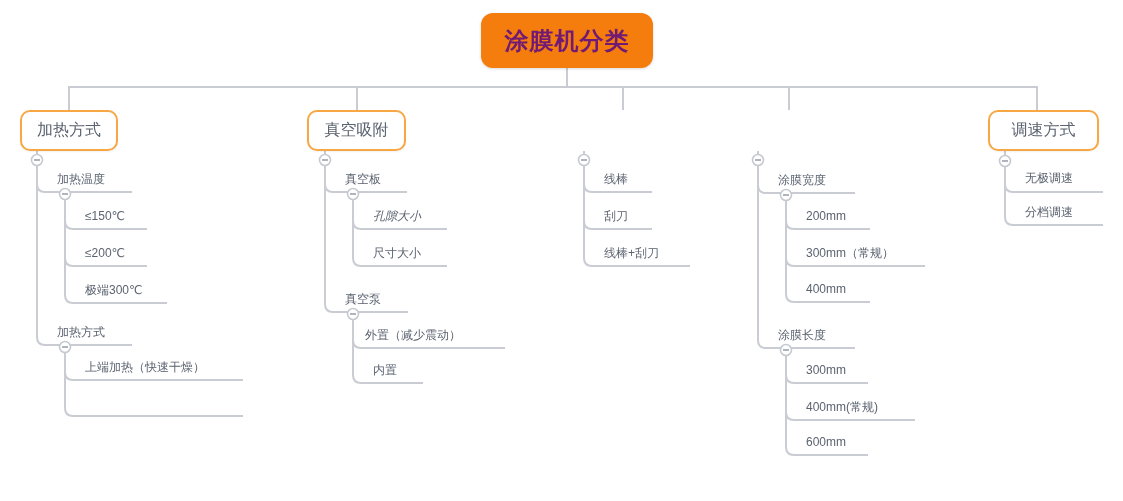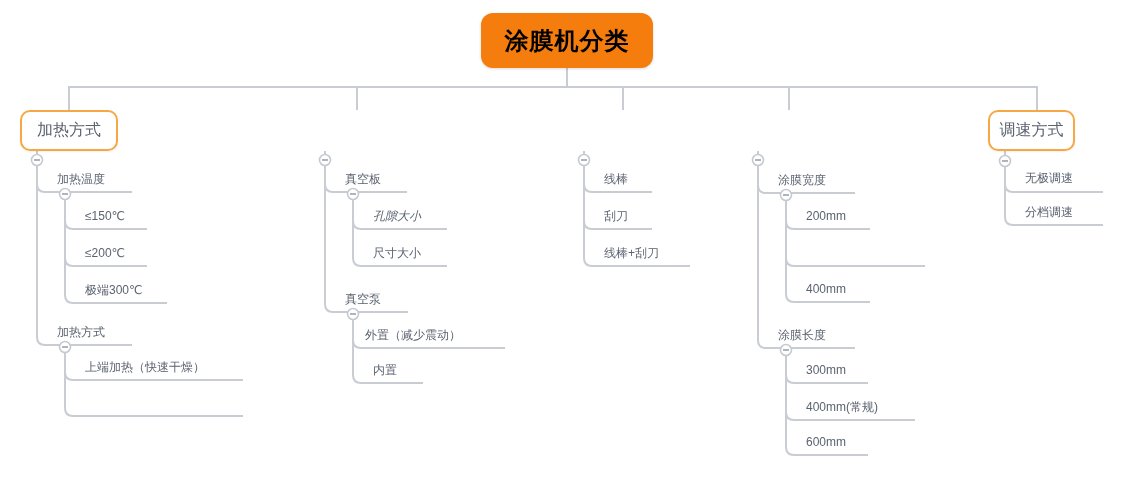--- a/index.html
+++ b/index.html
@@ -8,21 +8,21 @@
     width:1123px;height:501px;
     background:#ffffff;
     font-family:"Liberation Sans","DejaVu Sans",sans-serif;
     overflow:hidden;
   }
   #wires{position:absolute;left:0;top:0;width:1123px;height:501px;}
   .root{
     position:absolute;left:481px;top:13px;width:172px;height:55px;
     background:#F57D0D;border-radius:12px;
     display:flex;align-items:center;justify-content:center;
-    color:#000000;font-size:24px;font-weight:bold;letter-spacing:1px;
+    color:#701a75;font-size:24px;font-weight:bold;letter-spacing:1px;
     box-shadow:0 1px 3px rgba(0,0,0,0.15);
   }
   .branch{
     position:absolute;top:110px;height:41px;box-sizing:border-box;
     background:#ffffff;border:2px solid #F7A845;border-radius:10px;
     display:flex;align-items:center;justify-content:center;
     color:#5B6370;font-size:16px;
     box-shadow:0 1px 2px rgba(0,0,0,0.06);
   }
   .t{
@@ -119,21 +119,22 @@
       </g>
     <g>
         <circle class="toggle-circle" cx="1005" cy="161" r="5.5"></circle>
         <line class="toggle-dash" x1="1002" y1="161" x2="1008" y2="161"></line>
       </g>
   </svg>
 
   <div class="root">涂膜机分类</div>
 
   <div class="branch" style="left:20px;width:98px;">加热方式</div>
-  <div class="branch" style="left:988px;width:87px;">调速方式</div>
+  <div class="branch" style="left:307px;width:99px;">真空吸附</div>
+  <div class="branch" style="left:988px;width:111px;">调速方式</div>
 
   <div class="t" style="left:57px;top:168px;">加热温度</div>
   <div class="t" style="left:85px;top:205px;">≤150℃</div>
   <div class="t" style="left:85px;top:242px;">≤200℃</div>
   <div class="t" style="left:85px;top:279px;">极端300℃</div>
   <div class="t" style="left:57px;top:321px;">加热方式</div>
   <div class="t" style="left:85px;top:356px;">上端加热（快速干燥）</div>
 
   <div class="t" style="left:345px;top:168px;">真空板</div>
   <div class="t" style="left:373px;top:205px;font-style:italic;">孔隙大小</div>
@@ -141,20 +142,21 @@
   <div class="t" style="left:345px;top:288px;">真空泵</div>
   <div class="t" style="left:365px;top:324px;">外置（减少震动）</div>
   <div class="t" style="left:373px;top:359px;">内置</div>
 
   <div class="t" style="left:604px;top:168px;">线棒</div>
   <div class="t" style="left:604px;top:205px;">刮刀</div>
   <div class="t" style="left:604px;top:242px;">线棒+刮刀</div>
 
   <div class="t" style="left:778px;top:169px;">涂膜宽度</div>
   <div class="t" style="left:806px;top:205px;">200mm</div>
+  <div class="t" style="left:806px;top:242px;">300mm（常规）</div>
   <div class="t" style="left:806px;top:278px;">400mm</div>
   <div class="t" style="left:778px;top:324px;">涂膜长度</div>
   <div class="t" style="left:806px;top:359px;">300mm</div>
   <div class="t" style="left:806px;top:396px;">400mm(常规)</div>
   <div class="t" style="left:806px;top:431px;">600mm</div>
 
   <div class="t" style="left:1025px;top:168px;font-family:Liberation Mono, monospace;">无极调速</div>
   <div class="t" style="left:1025px;top:201px;">分档调速</div>
 
 </div>

